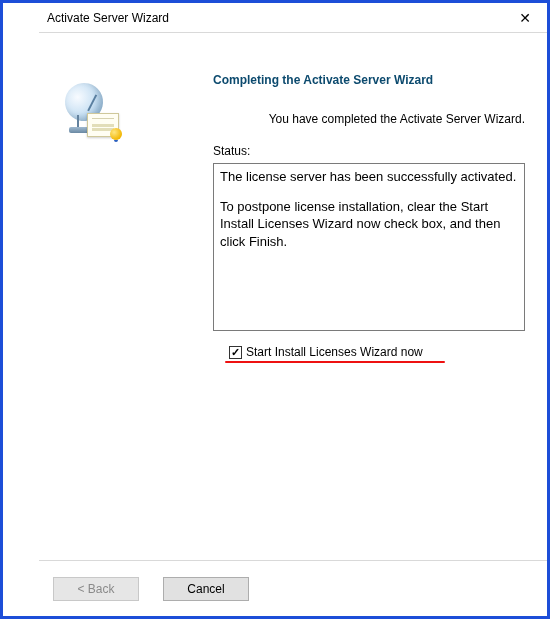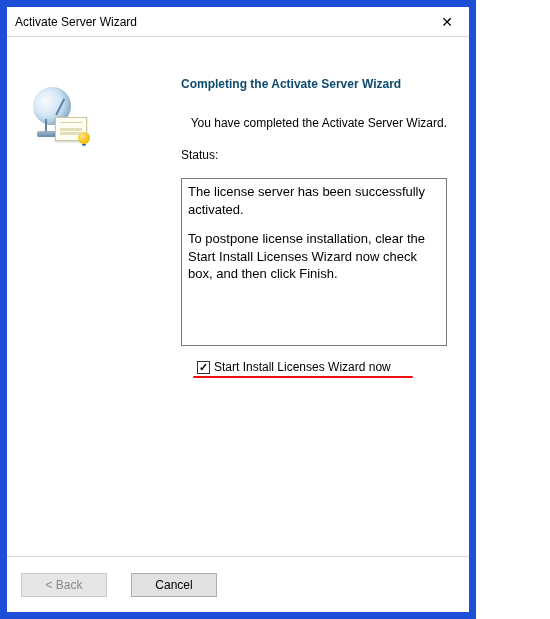--- a/index.html
+++ b/index.html
@@ -7,26 +7,27 @@
       margin: 0;
       padding: 0;
       font-family: "Segoe UI", Tahoma, Arial, sans-serif;
       font-size: 12px;
       background: #fff;
       width: 550px;
       height: 619px;
       overflow: hidden;
     }
     .window {
-      border: 7px solid #1d4ed8;
-      width: 476px;
+      border: 3px solid #1d4ed8;
+      width: 550px;
       height: 619px;
       display: flex;
       flex-direction: column;
       background: #fff;
+      padding-left: 36px;
     }
     .titlebar {
       height: 30px;
       display: flex;
       align-items: center;
       justify-content: space-between;
       padding: 0 0 0 8px;
       background: #fff;
       border-bottom: 1px solid #d9d9d9;
     }
@@ -126,21 +127,21 @@
       line-height: 1.25;
       color: #0c4a6e;
     }
     .intro {
       margin: 0 0 18px 0;
       font-size: 12px;
       color: #000;
       text-align: right;
     }
     .status-label {
-      margin: 0 0 16px 0;
+      margin: 0 0 5px 0;
       font-size: 12px;
     }
     .status-box {
       border: 1px solid #7a7a7a;
       width: 100%;
       height: 168px;
       padding: 4px 6px;
       font-size: 13px;
       line-height: 1.35;
       color: #000;

